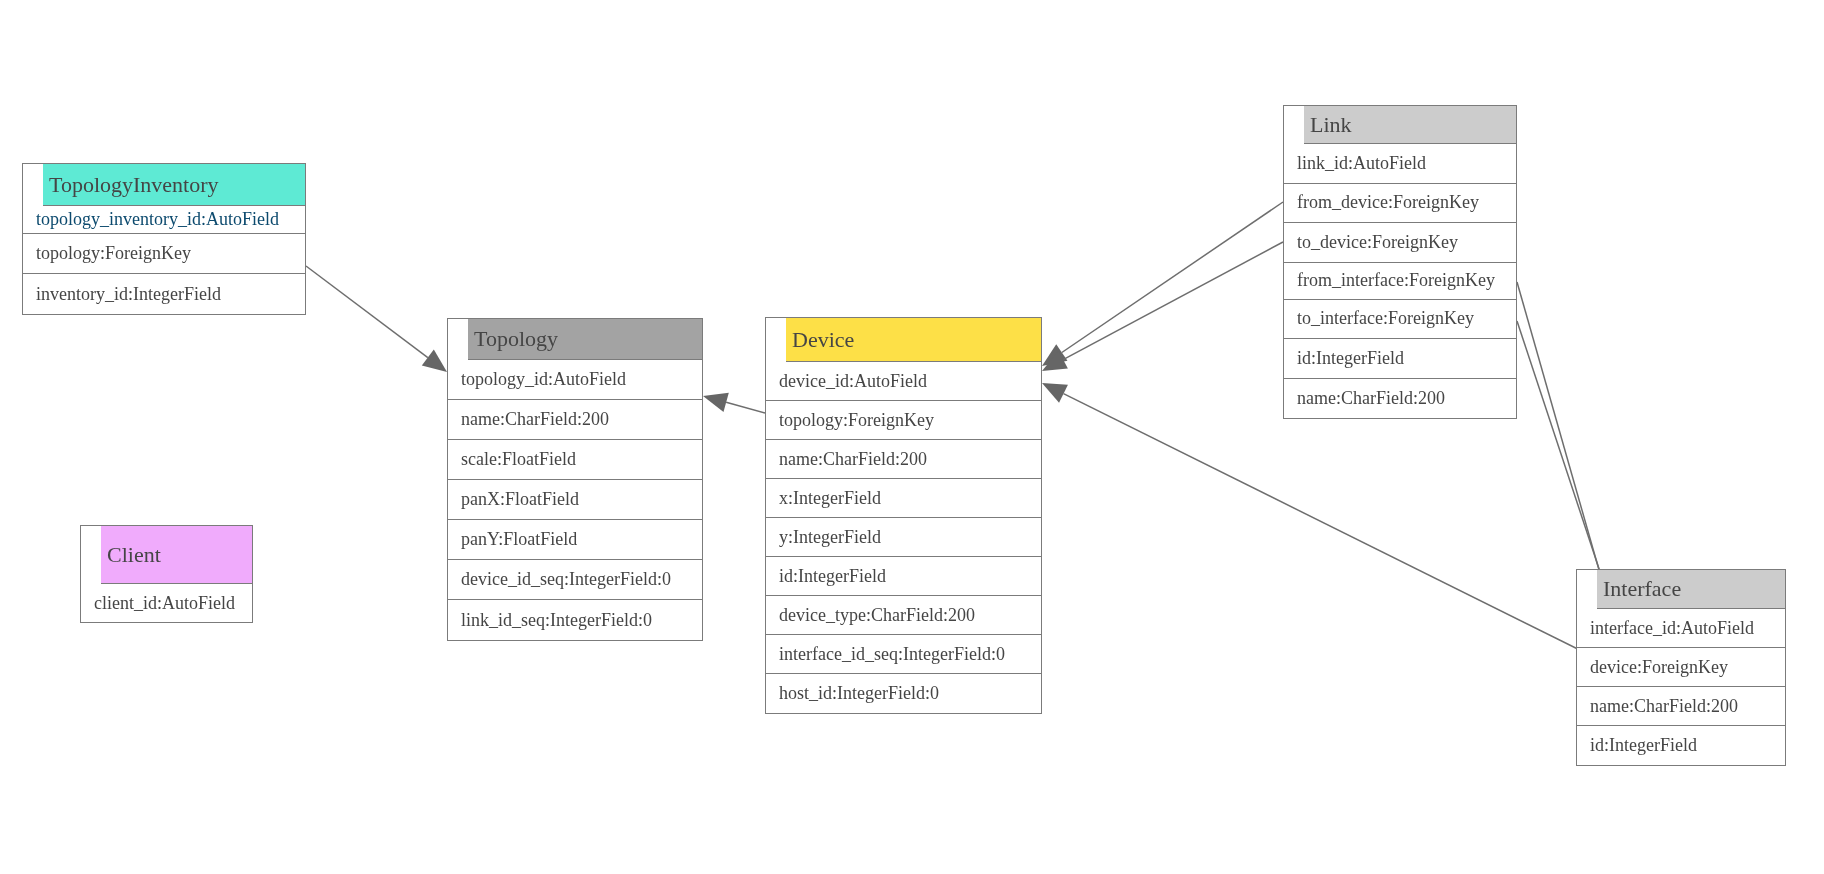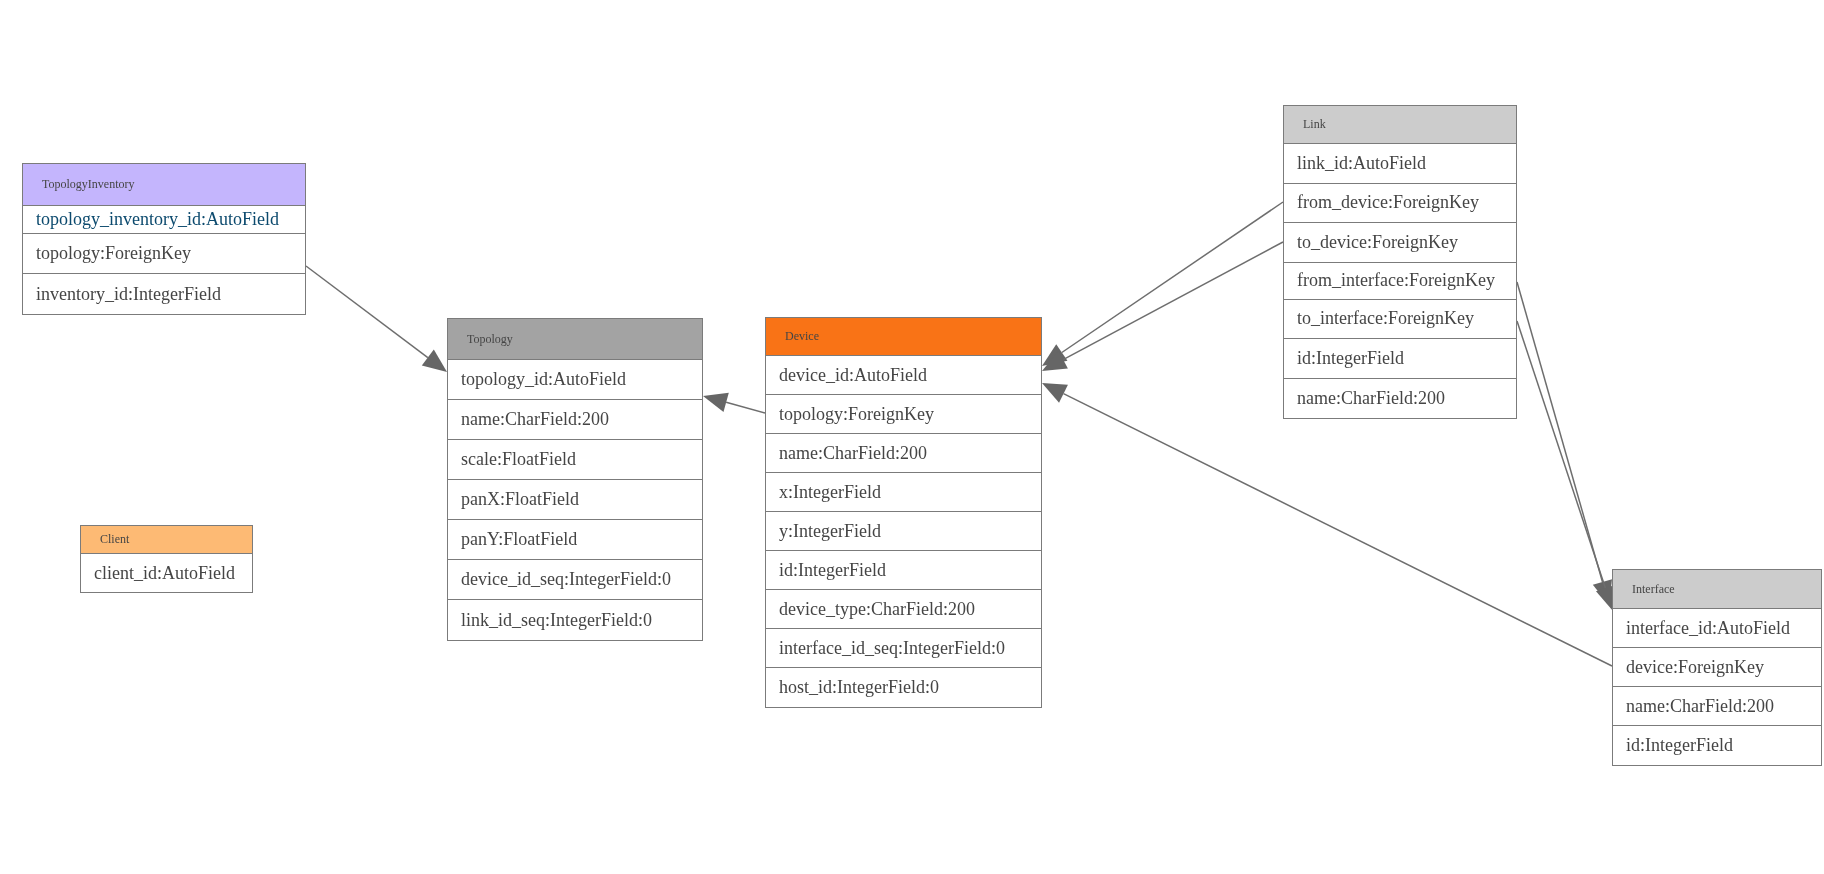--- a/index.html
+++ b/index.html
@@ -26,27 +26,28 @@
   .entity {
     position: absolute;
     box-sizing: border-box;
     background: #ffffff;
     border: 1.5px solid #7b7b7b;
   }
   .entity-header {
     box-sizing: border-box;
     display: flex;
     align-items: center;
-    padding-left: 19px;
+    padding-left: 6px;
     background: #cccccc;
     border-bottom: 1.5px solid #7b7b7b;
-    font-size: 12px;
+    font-size: 22px;
     color: #454545;
     white-space: nowrap;
     overflow: hidden;
+    margin-left: 20px;
   }
   .entity-row {
     box-sizing: border-box;
     display: flex;
     align-items: center;
     padding-left: 13px;
     border-bottom: 1.5px solid #7b7b7b;
     font-size: 18px;
     color: #454545;
     white-space: nowrap;
@@ -71,61 +72,61 @@
       <line x1="1283" y1="242" x2="1063.159433708393" y2="359.67399606480205" stroke="#6e6e6e" stroke-width="1.5"></line>
       <polygon points="1042,371 1058.4402654020605,350.8575653529716 1067.8786020147254,368.4904267766325" fill="#666666"></polygon>
       <line x1="1612" y1="666" x2="1063.4963380756321" y2="393.67274329018227" stroke="#6e6e6e" stroke-width="1.5"></line>
       <polygon points="1042,383 1067.9433144465413,384.7159357586689 1059.049361704723,402.62955082169566" fill="#666666"></polygon>
       <line x1="1517" y1="282" x2="1602.4255716737518" y2="581.9180396806721" stroke="#6e6e6e" stroke-width="1.5"></line>
       <polygon points="1609,605 1592.8080882073652,584.6573848166089 1612.0430551401384,579.1786945447353" fill="#666666"></polygon>
       <line x1="1517" y1="321" x2="1605.4576893235046" y2="588.2159364980866" stroke="#6e6e6e" stroke-width="1.5"></line>
       <polygon points="1613,611 1595.9643295310407,591.3585659466264 1614.9510491159685,585.0733070495469" fill="#666666"></polygon>
     </svg>
 <div class="entity" style="left: 22px; top: 163px; width: 284px;">
-      <div class="entity-header" style="height: 42px; background: #c4b5fd; color: rgb(69, 69, 69); text-align: center;">TopologyInventory</div>
+      <div class="entity-header" style="height: 42px; background: #5eead4; color: rgb(69, 69, 69); text-align: center;">TopologyInventory</div>
       <div class="entity-row" style="height: 28px; color: #0c4a6e;">topology_inventory_id:AutoField</div>
       <div class="entity-row" style="height: 40px; color: rgb(69, 69, 69);">topology:ForeignKey</div>
       <div class="entity-row" style="height: 40px; color: rgb(69, 69, 69);">inventory_id:IntegerField</div>
     </div>
     <div class="entity" style="left: 447px; top: 318px; width: 256px;">
       <div class="entity-header" style="height: 41px; background: #a3a3a3; color: rgb(69, 69, 69);">Topology</div>
       <div class="entity-row" style="height: 40px; color: rgb(69, 69, 69);">topology_id:AutoField</div>
       <div class="entity-row" style="height: 40px; color: rgb(69, 69, 69);">name:CharField:200</div>
       <div class="entity-row" style="height: 40px; color: rgb(69, 69, 69);">scale:FloatField</div>
       <div class="entity-row" style="height: 40px; color: rgb(69, 69, 69); text-align: right;">panX:FloatField</div>
       <div class="entity-row" style="height: 40px; color: rgb(69, 69, 69);">panY:FloatField</div>
       <div class="entity-row" style="height: 40px; color: rgb(69, 69, 69);">device_id_seq:IntegerField:0</div>
       <div class="entity-row" style="height: 40px; color: rgb(69, 69, 69);">link_id_seq:IntegerField:0</div>
     </div>
     <div class="entity" style="left: 80px; top: 525px; width: 173px;">
-      <div class="entity-header" style="height: 28px; background: #fdba74; color: rgb(69, 69, 69);">Client</div>
+      <div class="entity-header" style="height: 58px; background: #f0abfc; color: rgb(69, 69, 69);">Client</div>
       <div class="entity-row" style="height: 38px; color: rgb(69, 69, 69);">client_id:AutoField</div>
     </div>
     <div class="entity" style="left: 765px; top: 317px; width: 277px;">
-      <div class="entity-header" style="height: 38px; background: #f97316; color: rgb(69, 69, 69);">Device</div>
+      <div class="entity-header" style="height: 44px; background: #fde047; color: rgb(69, 69, 69);">Device</div>
       <div class="entity-row" style="height: 39px; color: rgb(69, 69, 69);">device_id:AutoField</div>
       <div class="entity-row" style="height: 39px; color: rgb(69, 69, 69);">topology:ForeignKey</div>
       <div class="entity-row" style="height: 39px; color: rgb(69, 69, 69);">name:CharField:200</div>
       <div class="entity-row" style="height: 39px; color: rgb(69, 69, 69);">x:IntegerField</div>
       <div class="entity-row" style="height: 39px; color: rgb(69, 69, 69);">y:IntegerField</div>
       <div class="entity-row" style="height: 39px; color: rgb(69, 69, 69);">id:IntegerField</div>
       <div class="entity-row" style="height: 39px; color: rgb(69, 69, 69);">device_type:CharField:200</div>
       <div class="entity-row" style="height: 39px; color: rgb(69, 69, 69);">interface_id_seq:IntegerField:0</div>
       <div class="entity-row" style="height: 39px; color: rgb(69, 69, 69);">host_id:IntegerField:0</div>
     </div>
     <div class="entity" style="left: 1283px; top: 105px; width: 234px;">
       <div class="entity-header" style="height: 38px; background: rgb(204, 204, 204); color: rgb(69, 69, 69);">Link</div>
       <div class="entity-row" style="height: 39.5px; color: rgb(69, 69, 69);">link_id:AutoField</div>
       <div class="entity-row" style="height: 39.5px; color: rgb(69, 69, 69);">from_device:ForeignKey</div>
       <div class="entity-row" style="height: 39.5px; color: rgb(69, 69, 69);">to_device:ForeignKey</div>
       <div class="entity-row" style="height: 37px; color: rgb(69, 69, 69);">from_interface:ForeignKey</div>
       <div class="entity-row" style="height: 39.5px; color: rgb(69, 69, 69);">to_interface:ForeignKey</div>
       <div class="entity-row" style="height: 39.5px; color: rgb(69, 69, 69);">id:IntegerField</div>
       <div class="entity-row" style="height: 39.5px; color: rgb(69, 69, 69);">name:CharField:200</div>
     </div>
-    <div class="entity" style="left: 1612px; top: 569px; width: 210px;">
+    <div class="entity" style="left: 1576px; top: 569px; width: 210px;">
       <div class="entity-header" style="height: 39px; background: rgb(204, 204, 204); color: rgb(69, 69, 69);">Interface</div>
       <div class="entity-row" style="height: 39px; color: rgb(69, 69, 69);">interface_id:AutoField</div>
       <div class="entity-row" style="height: 39px; color: rgb(69, 69, 69);">device:ForeignKey</div>
       <div class="entity-row" style="height: 39px; color: rgb(69, 69, 69);">name:CharField:200</div>
       <div class="entity-row" style="height: 39px; color: rgb(69, 69, 69);">id:IntegerField</div>
     </div>
   </div>
 
 </body></html>

